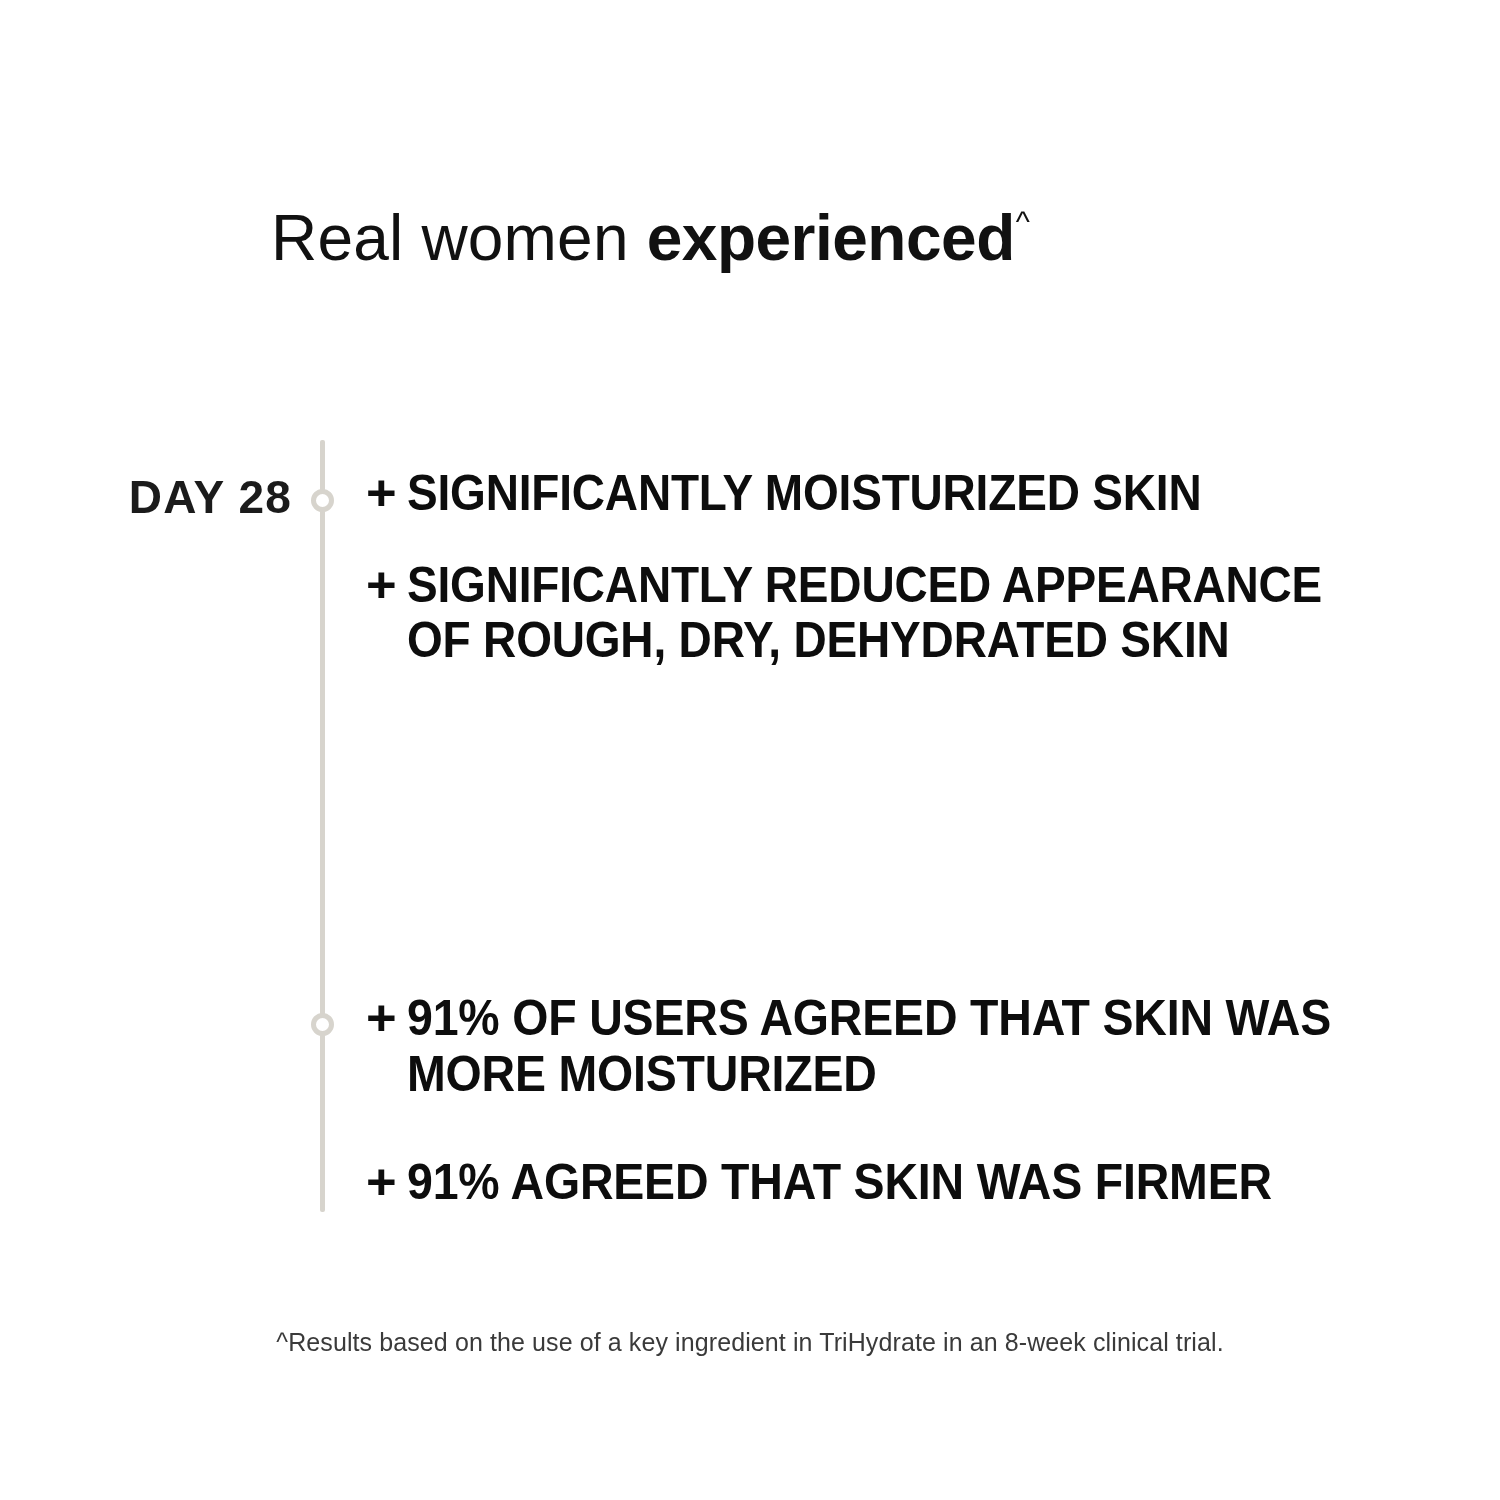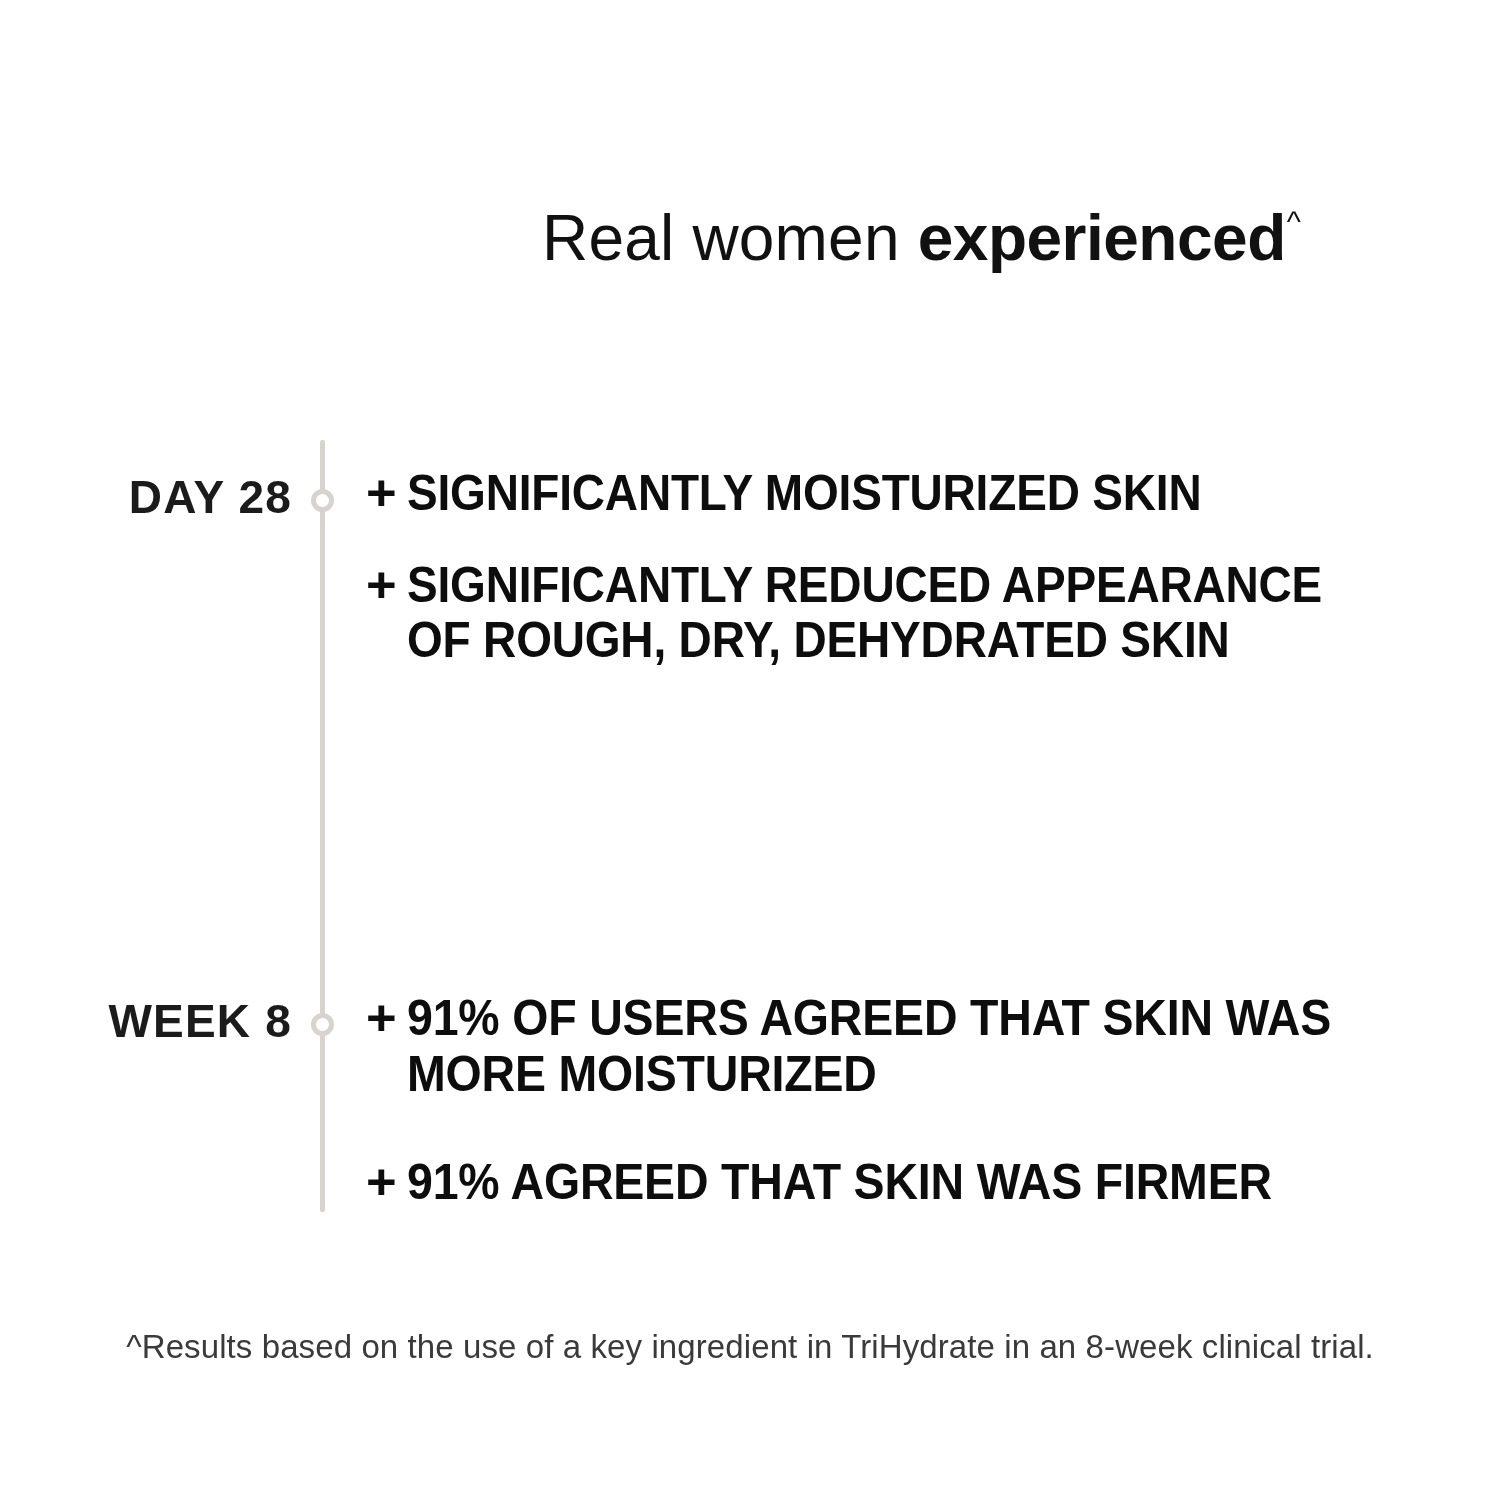--- a/index.html
+++ b/index.html
@@ -18,21 +18,21 @@
     overflow: hidden;
     box-sizing: border-box;
   }
 
   
   .heading {
     position: absolute;
     top: 205px;
     left: 0;
     width: 1300px;
-    text-align: right;
+    text-align: center;
     white-space: nowrap;
     color: #111111;
     font-size: 64px;
     line-height: 1.05;
     font-weight: 300;
     letter-spacing: 0.2px;
   }
   .heading .light {
     font-weight: 300;
   }
@@ -158,21 +158,21 @@
   .b-week8 .bullet-1 { margin-bottom: 52px; }
 
   
   .footnote {
     position: absolute;
     top: 1328px;
     left: 0;
     width: 1500px;
     text-align: center;
     color: #3a3a3a;
-    font-size: 33px;
+    font-size: 25px;
     font-weight: 300;
     letter-spacing: 0.1px;
     white-space: nowrap;
   }
 </style>
 </head>
 <body>
 
 <div class="canvas">
 
@@ -189,21 +189,20 @@
       <span class="plus">+</span>
       <span class="text">SIGNIFICANTLY MOISTURIZED SKIN</span>
     </div>
     <div class="bullet bullet-2">
       <span class="plus">+</span>
       <span class="text">SIGNIFICANTLY REDUCED APPEARANCE OF ROUGH, DRY, DEHYDRATED SKIN</span>
     </div>
   </div>
 
   <div class="marker m-week8"></div>
-  <div class="stage-label l-week8">WEEK 8</div>
   <div class="bullets b-week8">
     <div class="bullet bullet-1">
       <span class="plus">+</span>
       <span class="text">91% OF USERS AGREED THAT SKIN WAS MORE MOISTURIZED</span>
     </div>
     <div class="bullet bullet-2">
       <span class="plus">+</span>
       <span class="text">91% AGREED THAT SKIN WAS FIRMER</span>
     </div>
   </div>

